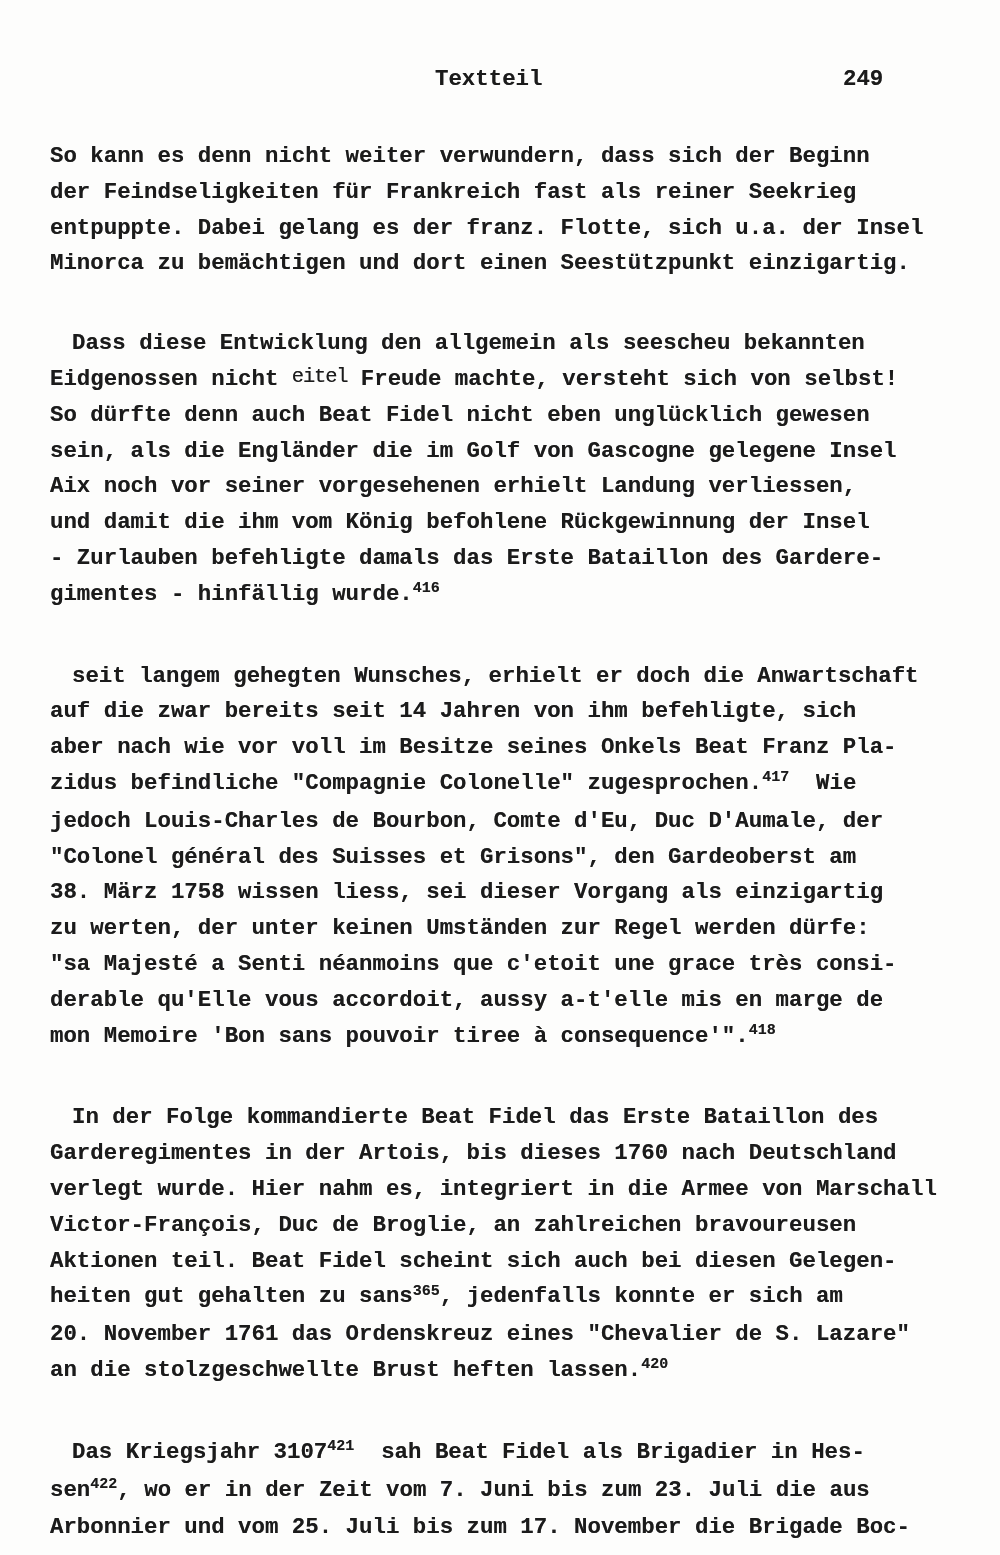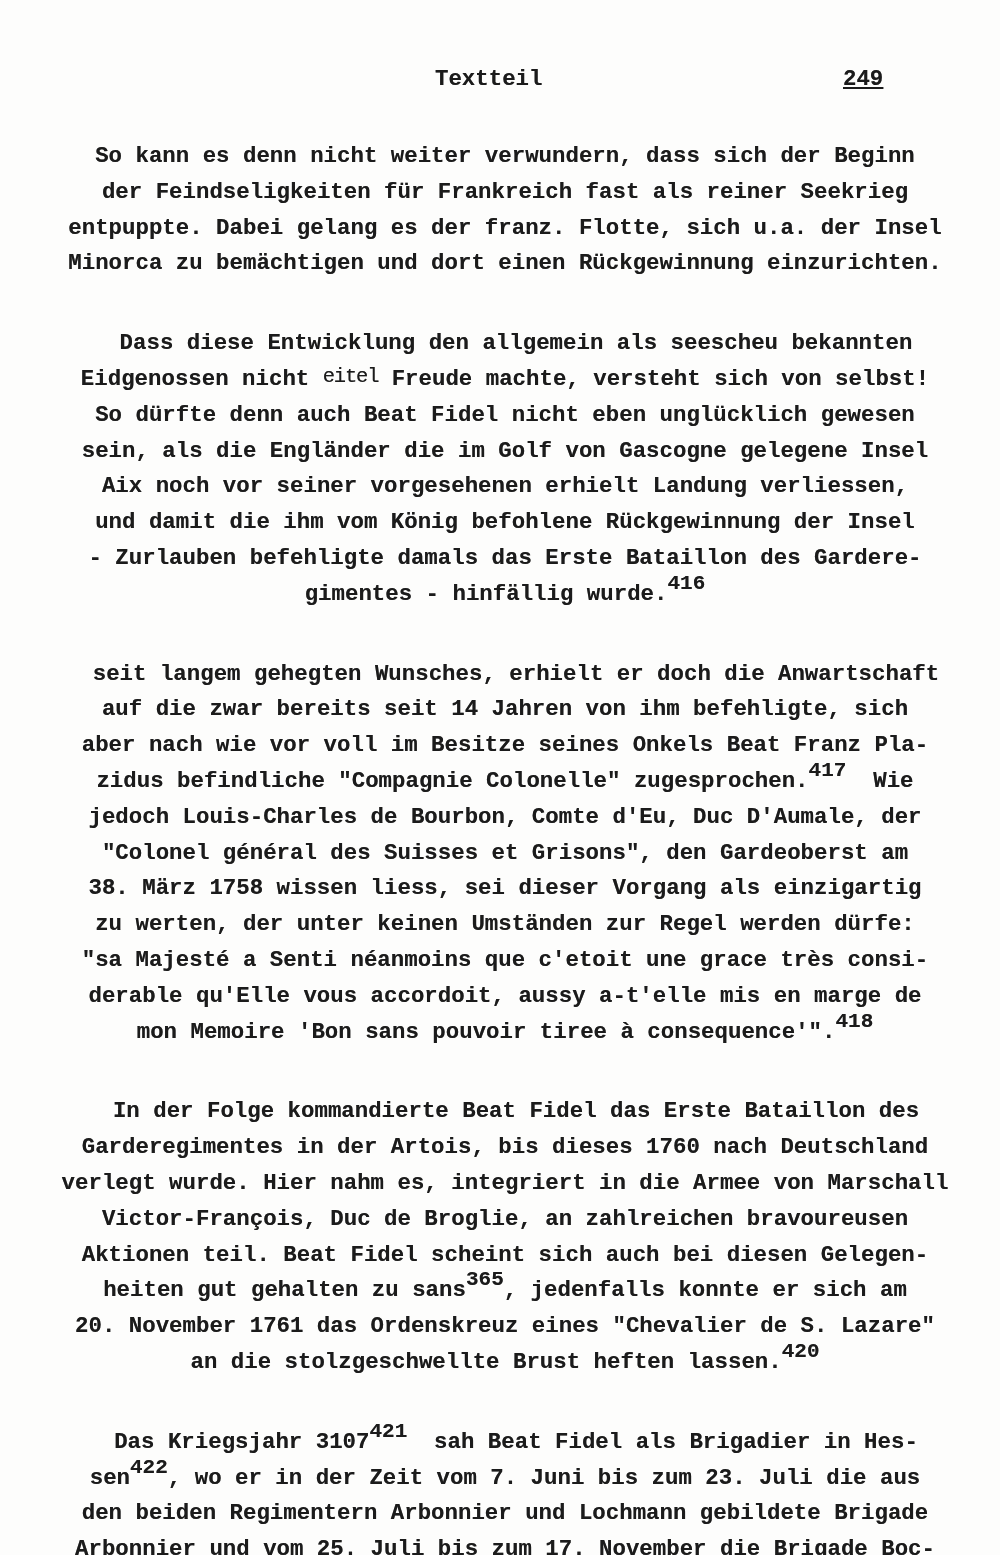--- a/index.html
+++ b/index.html
@@ -22,36 +22,36 @@
   .header {
     position: absolute;
     top: 66px;
     left: 0;
     width: 100%;
     height: 30px;
     font-size: 22.4px;
     text-shadow: 0 0 0.5px rgba(20,20,20,0.55);
   }
   .title { position: absolute; left: 435px; top: 0; }
-  .pagenum { position: absolute; left: 843px; top: 0; text-decoration: underline; }
+  .pagenum { position: absolute; left: 843px; top: 0; }
   .body-text {
     position: absolute;
     top: 139px;
     left: 50px;
     width: 910px;
     font-size: 22.4px;
     line-height: 35.8px;
     text-shadow: 0 0 0.5px rgba(20,20,20,0.55);
   }
-  .line { white-space: pre; text-align: center; }
+  .line { white-space: pre; }
   .paragraph.indent > .line:first-child { padding-left: 22px; margin-top: 44px; }
   .sup {
     position: relative;
     top: -0.52em;
-    font-size: 21px;
+    font-size: 15px;
   }
   .insert {
     font-weight: 400;
     font-size: 20.5px;
     letter-spacing: -1.2px;
     position: relative;
     top: -3px;
   }
 </style>
 </head>
@@ -60,21 +60,21 @@
 <div class="page">
   <div class="header">
     <span class="title">Textteil</span>
     <span class="pagenum">249</span>
   </div>
   <div class="body-text" id="body-text">
       <div class="paragraph">
         <div class="line"><span>So kann es denn nicht weiter verwundern, dass sich der Beginn</span></div>
         <div class="line"><span>der Feindseligkeiten für Frankreich fast als reiner Seekrieg</span></div>
         <div class="line"><span>entpuppte. Dabei gelang es der franz. Flotte, sich u.a. der Insel</span></div>
-        <div class="line"><span>Minorca zu bemächtigen und dort einen Rückgewinnung einzurichten.</span></div>
+        <div class="line"><span>Minorca zu bemächtigen und dort einen Seestützpunkt einzigartig.</span></div>
       </div>
       <div class="paragraph indent">
         <div class="line"><span>Dass diese Entwicklung den allgemein als seescheu bekannten</span></div>
         <div class="line"><span>Eidgenossen nicht </span><span class="insert">eitel</span><span> Freude machte, versteht sich von selbst!</span></div>
         <div class="line"><span>So dürfte denn auch Beat Fidel nicht eben unglücklich gewesen</span></div>
         <div class="line"><span>sein, als die Engländer die im Golf von Gascogne gelegene Insel</span></div>
         <div class="line"><span>Aix noch vor seiner vorgesehenen erhielt Landung verliessen,</span></div>
         <div class="line"><span>und damit die ihm vom König befohlene Rückgewinnung der Insel</span></div>
         <div class="line"><span>- Zurlauben befehligte damals das Erste Bataillon des Gardere-</span></div>
         <div class="line"><span>gimentes - hinfällig wurde.</span><span class="sup">416</span></div>
@@ -98,17 +98,16 @@
         <div class="line"><span>verlegt wurde. Hier nahm es, integriert in die Armee von Marschall</span></div>
         <div class="line"><span>Victor-François, Duc de Broglie, an zahlreichen bravoureusen</span></div>
         <div class="line"><span>Aktionen teil. Beat Fidel scheint sich auch bei diesen Gelegen-</span></div>
         <div class="line"><span>heiten gut gehalten zu sans</span><span class="sup">365</span><span>, jedenfalls konnte er sich am</span></div>
         <div class="line"><span>20. November 1761 das Ordenskreuz eines "Chevalier de S. Lazare"</span></div>
         <div class="line"><span>an die stolzgeschwellte Brust heften lassen.</span><span class="sup">420</span></div>
       </div>
       <div class="paragraph indent">
         <div class="line"><span>Das Kriegsjahr 3107</span><span class="sup">421</span><span>  sah Beat Fidel als Brigadier in Hes-</span></div>
         <div class="line"><span>sen</span><span class="sup">422</span><span>, wo er in der Zeit vom 7. Juni bis zum 23. Juli die aus</span></div>
-        <div class="line"><span>den beiden Regimentern Arbonnier und Lochmann gebildete Brigade</span></div>
         <div class="line"><span>Arbonnier und vom 25. Juli bis zum 17. November die Brigade Boc-</span></div>
       </div>
     </div>
 </div>
 
 </body></html>

